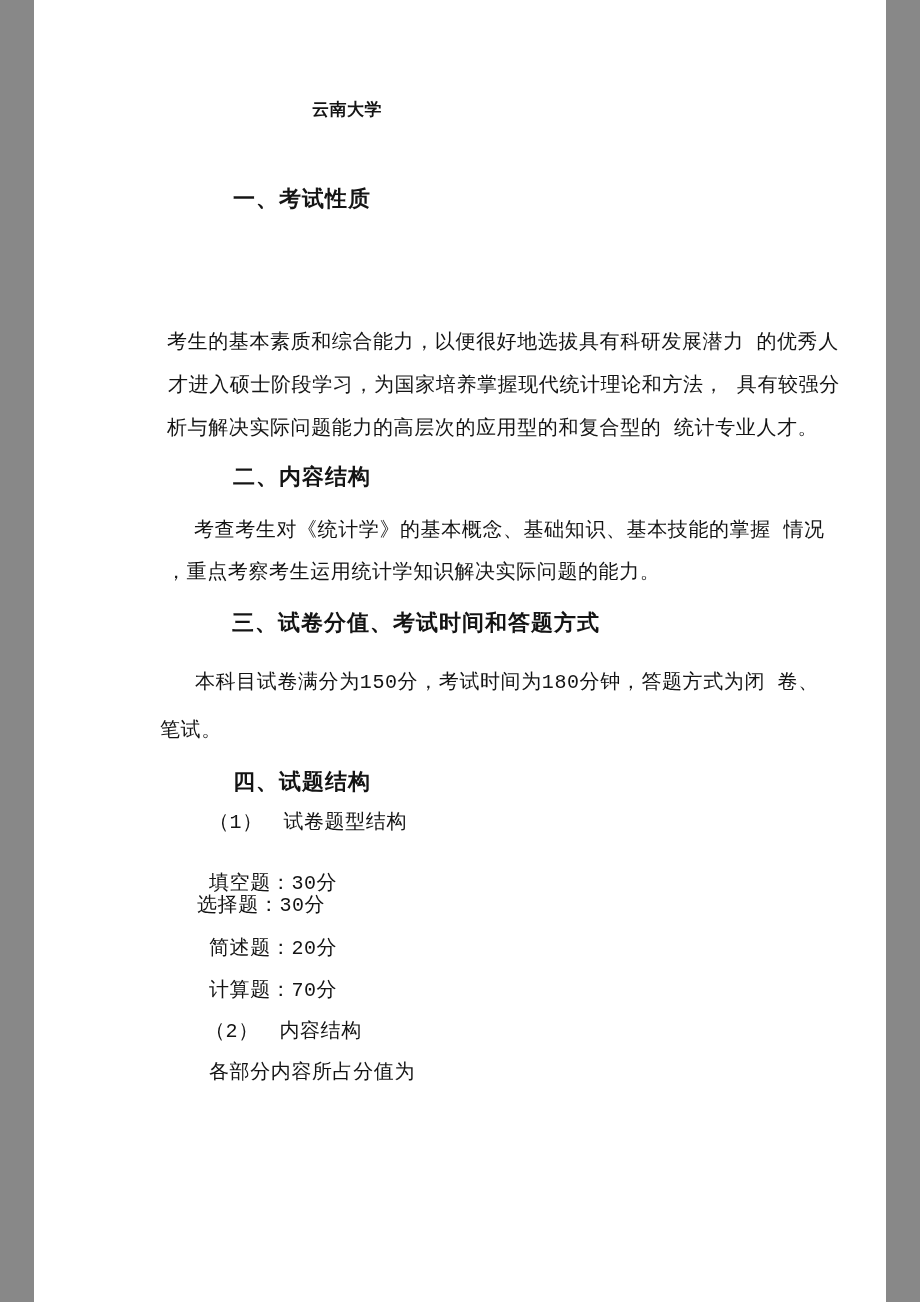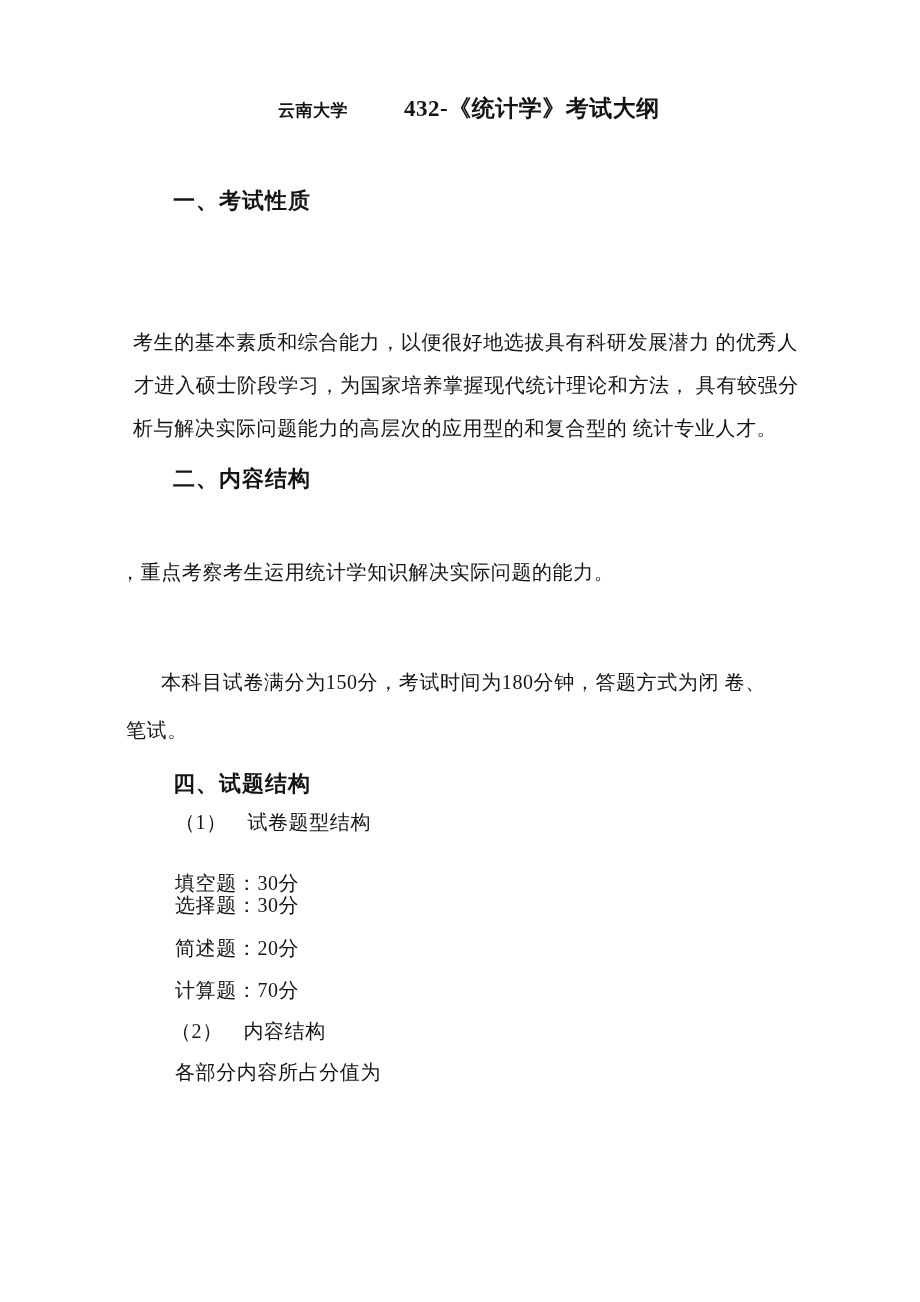--- a/index.html
+++ b/index.html
@@ -1,51 +1,52 @@
 <!DOCTYPE html>
 <html><head>
 <meta charset="utf-8">
 <style>
   html,body{margin:0;padding:0;background:#888;}
   .page{
     position:relative;
-    width:920px;height:1302px;
+    width:852px;height:1302px;
     margin:0 auto;
     background:#ffffff;
-    font-family:Liberation Serif, serif;
+    font-family:Liberation Mono, monospace;
     color:#141414;
     overflow:hidden;
   }
   .txt{position:absolute;white-space:pre;line-height:1.15;}
   .univ{font-size:17px;font-weight:bold;letter-spacing:0.5px;}
   .title{font-size:23px;font-weight:bold;letter-spacing:0.5px;}
-  .hline{font-size:22px;font-weight:bold;letter-spacing:1px;}
+  .hline{font-size:22px;font-weight:bold;letter-spacing:1px;margin-left:26px;}
   .bline{font-size:20px;letter-spacing:0.6px;}
 </style>
 </head>
 <body>
 
 <div class="page">
 
   <div class="txt univ" style="left:278px;top:101px;">云南大学</div>
-  <div class="txt title" style="left:404px;top:96px;">432-《统计学》考试大纲</div>
 
   <div class="txt hline" style="left:173px;top:188px;">一、考试性质</div>
   <div class="txt bline" style="left:133px;top:331px;">考生的基本素质和综合能力，以便很好地选拔具有科研发展潜力 的优秀人</div>
   <div class="txt bline" style="left:133px;top:417px;">析与解决实际问题能力的高层次的应用型的和复合型的 统计专业人才。</div>
   <div class="txt bline" style="left:134px;top:374px;">才进入硕士阶段学习，为国家培养掌握现代统计理论和方法， 具有较强分</div>
 
   <div class="txt hline" style="left:173px;top:466px;">二、内容结构</div>
-  <div class="txt bline" style="left:120px;top:561px;">，重点考察考生运用统计学知识解决实际问题的能力。</div>
+  <div class="txt bline" style="left:160px;top:519px;">考查考生对《统计学》的基本概念、基础知识、基本技能的掌握 情况</div>
+  <div class="txt bline" style="left:132px;top:561px;">，重点考察考生运用统计学知识解决实际问题的能力。</div>
 
+  <div class="txt hline" style="left:172px;top:612px;">三、试卷分值、考试时间和答题方式</div>
   <div class="txt bline" style="left:161px;top:671px;">本科目试卷满分为150分，考试时间为180分钟，答题方式为闭 卷、</div>
   <div class="txt bline" style="left:126px;top:719px;">笔试。</div>
 
   <div class="txt hline" style="left:173px;top:771px;">四、试题结构</div>
   <div class="txt bline" style="left:175px;top:811px;">（1）　试卷题型结构</div>
   <div class="txt bline" style="left:175px;top:872px;">填空题：30分</div>
-  <div class="txt bline" style="left:175px;top:894px;text-align:right;">选择题：30分</div>
+  <div class="txt bline" style="left:163px;top:894px;text-align:right;">选择题：30分</div>
   <div class="txt bline" style="left:175px;top:937px;">简述题：20分</div>
   <div class="txt bline" style="left:175px;top:979px;">计算题：70分</div>
   <div class="txt bline" style="left:171px;top:1020px;">（2）　内容结构</div>
   <div class="txt bline" style="left:175px;top:1061px;">各部分内容所占分值为</div>
 
 </div>
 
 </body></html>

